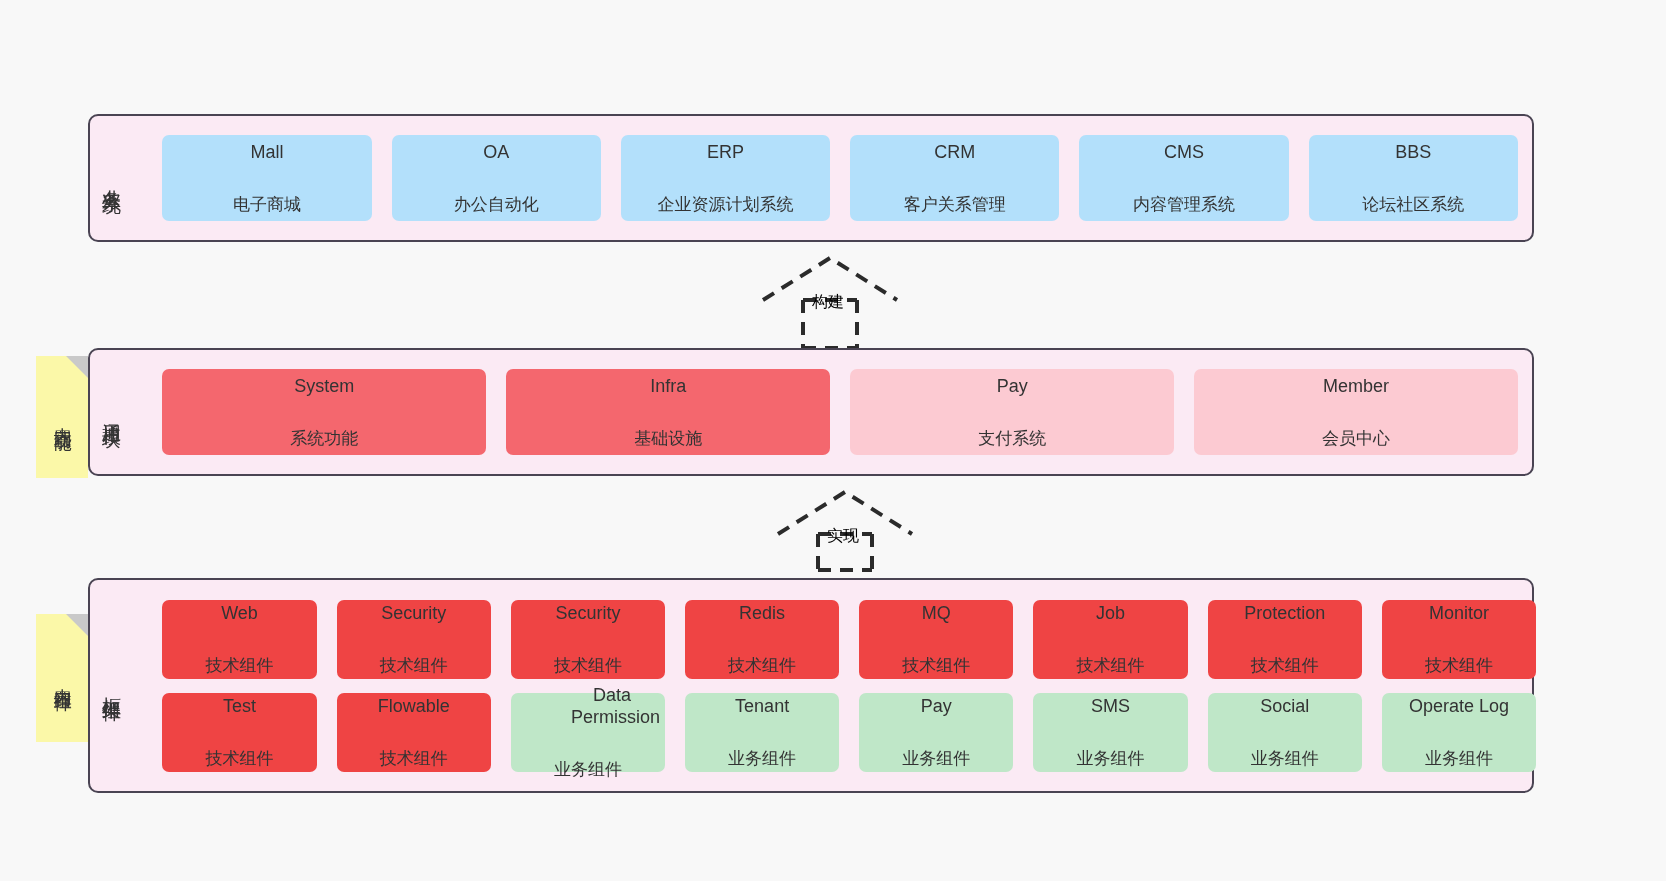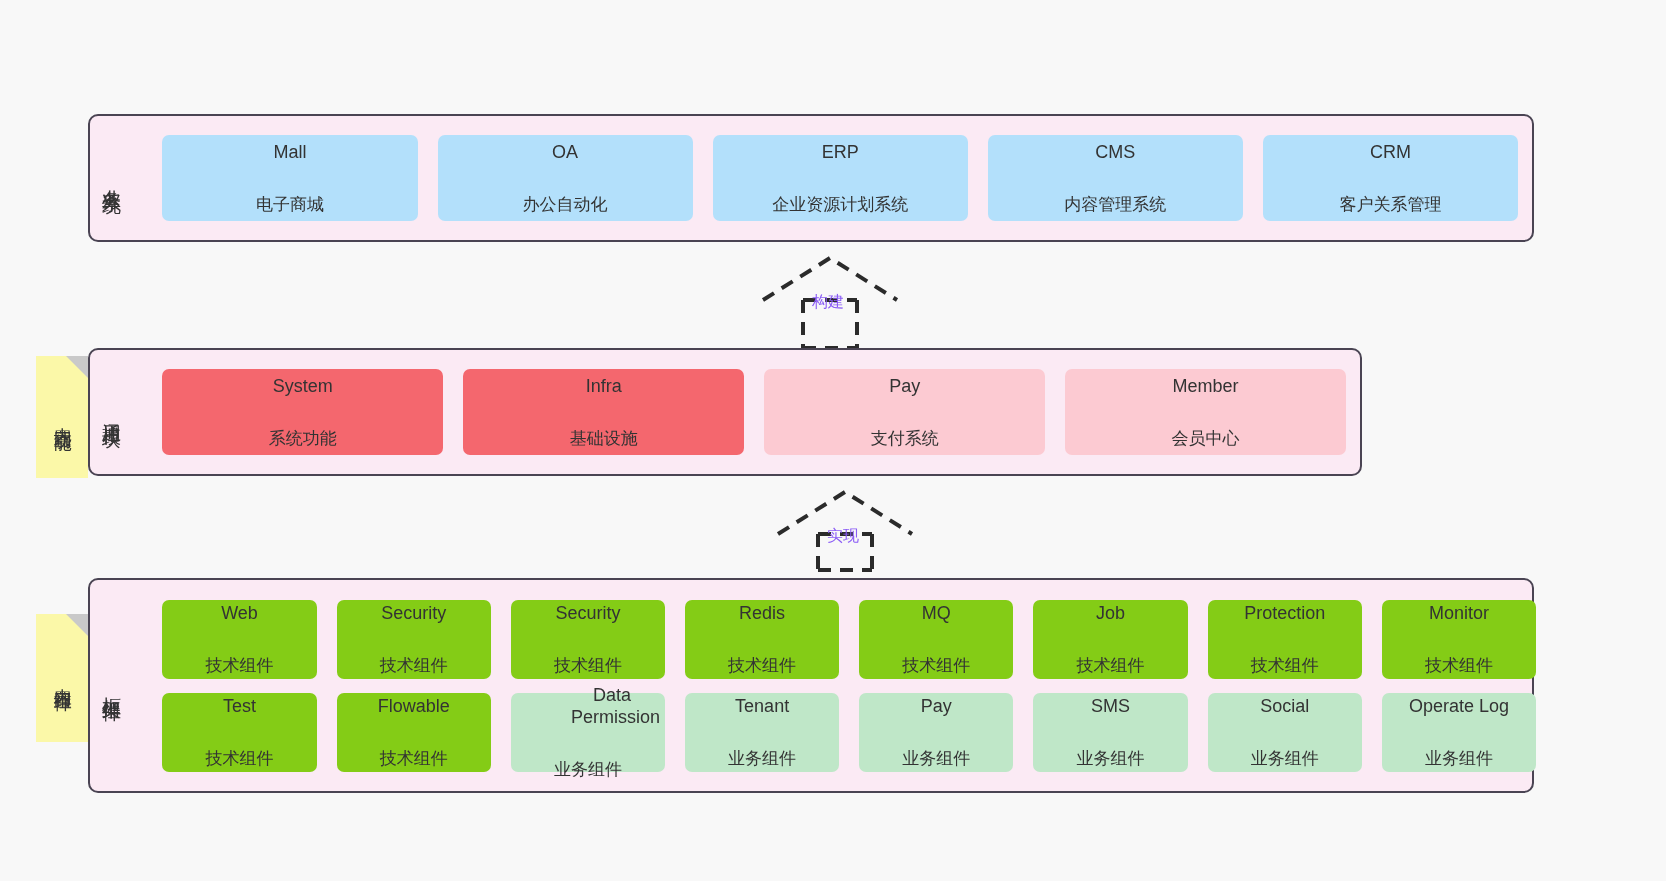--- a/index.html
+++ b/index.html
@@ -89,21 +89,21 @@
     font-size: 18px;
   }
   .card .cn {
     font-size: 17px;
     margin-top: 30px;
   }
 
   .card.blue       { background: #b3e0fb; }
   .card.red        { background: #f4676e; }
   .card.pink       { background: #fccad2; }
-  .card.green      { background: #84cc16; }
+  .card.green      { background: #ef4444; }
   .card.lightgreen { background: #bfe7c8; }
 
   
   .note {
     position: absolute;
     background: #fbf8a8;
     box-sizing: border-box;
     display: flex;
     align-items: center;
     justify-content: center;
@@ -128,21 +128,21 @@
     border-top: 22px solid #c9c9c9;
   }
 
   
   .connector {
     position: absolute;
   }
   .connector .conn-label {
     position: absolute;
     font-size: 16px;
-    color: #8b5cf6;
+    color: #000000;
     background: transparent;
     white-space: nowrap;
     user-select: none;
   }
 </style>
 </head>
 <body>
 
 <div id="canvas">
 
@@ -156,26 +156,30 @@
         </div>
         <div class="card blue">
           <span class="en">OA</span>
           <span class="cn">办公自动化</span>
         </div>
         <div class="card blue">
           <span class="en">ERP</span>
           <span class="cn">企业资源计划系统</span>
         </div>
         <div class="card blue">
+          <span class="en">CRM</span>
+          <span class="cn">客户关系管理</span>
+        </div>
+        <div class="card blue">
           <span class="en">CMS</span>
           <span class="cn">内容管理系统</span>
         </div>
         <div class="card blue">
-          <span class="en">CRM</span>
-          <span class="cn">客户关系管理</span>
+          <span class="en">BBS</span>
+          <span class="cn">论坛社区系统</span>
         </div>
       </div>
     </div>
   </div>
 
   <div class="connector" style="left:755px; top:252px; width:150px; height:100px;">
     <svg width="150" height="100" viewBox="0 0 150 100">
 
       <polyline points="8,48 75,6 142,48" fill="none" stroke="#2b2b2b" stroke-width="4" stroke-dasharray="13,9" stroke-linecap="butt"></polyline>
 
@@ -185,21 +189,21 @@
       <line x1="48" y1="96" x2="102" y2="96" stroke="#2b2b2b" stroke-width="4" stroke-dasharray="13,9"></line>
     </svg>
     <span class="conn-label" style="left:57px; top:40px;">构建</span>
   </div>
 
   <div class="note" style="left:36px; top:356px; width:52px; height:122px;">
     <span class="fold"></span>
     <span class="note-text">内置功能</span>
   </div>
 
-  <div class="layer" id="layer-common" style="left:88px; top:348px; width:1274px; height:128px;">
+  <div class="layer" id="layer-common" style="left:88px; top:348px; width:1446px; height:128px;">
     <div class="layer-title">通用模块</div>
     <div class="layer-body">
       <div class="row">
         <div class="card red">
           <span class="en">System</span>
           <span class="cn">系统功能</span>
         </div>
         <div class="card red">
           <span class="en">Infra</span>
           <span class="cn">基础设施</span>

